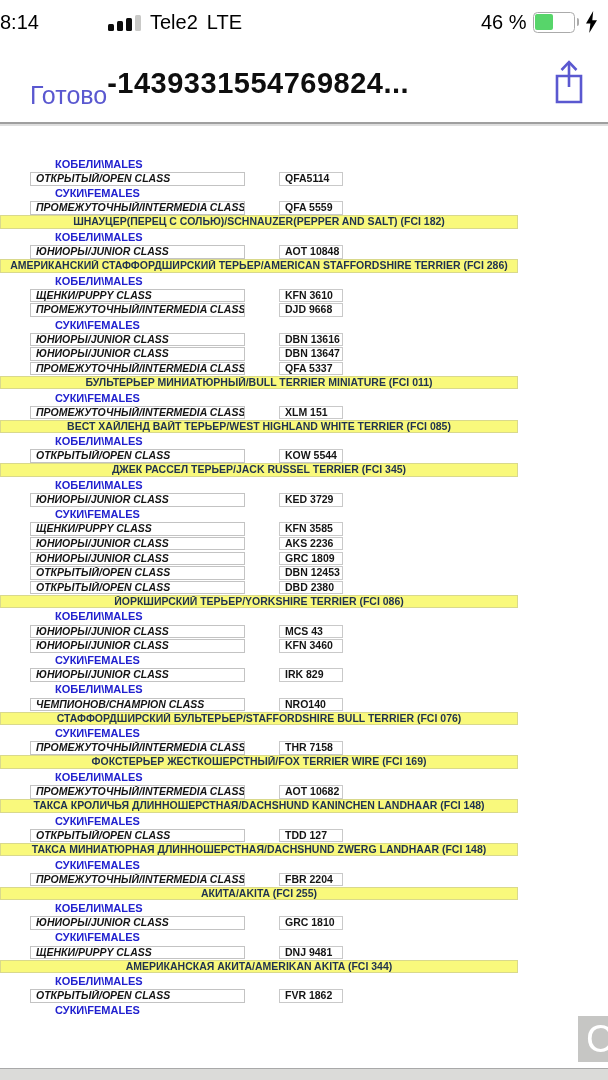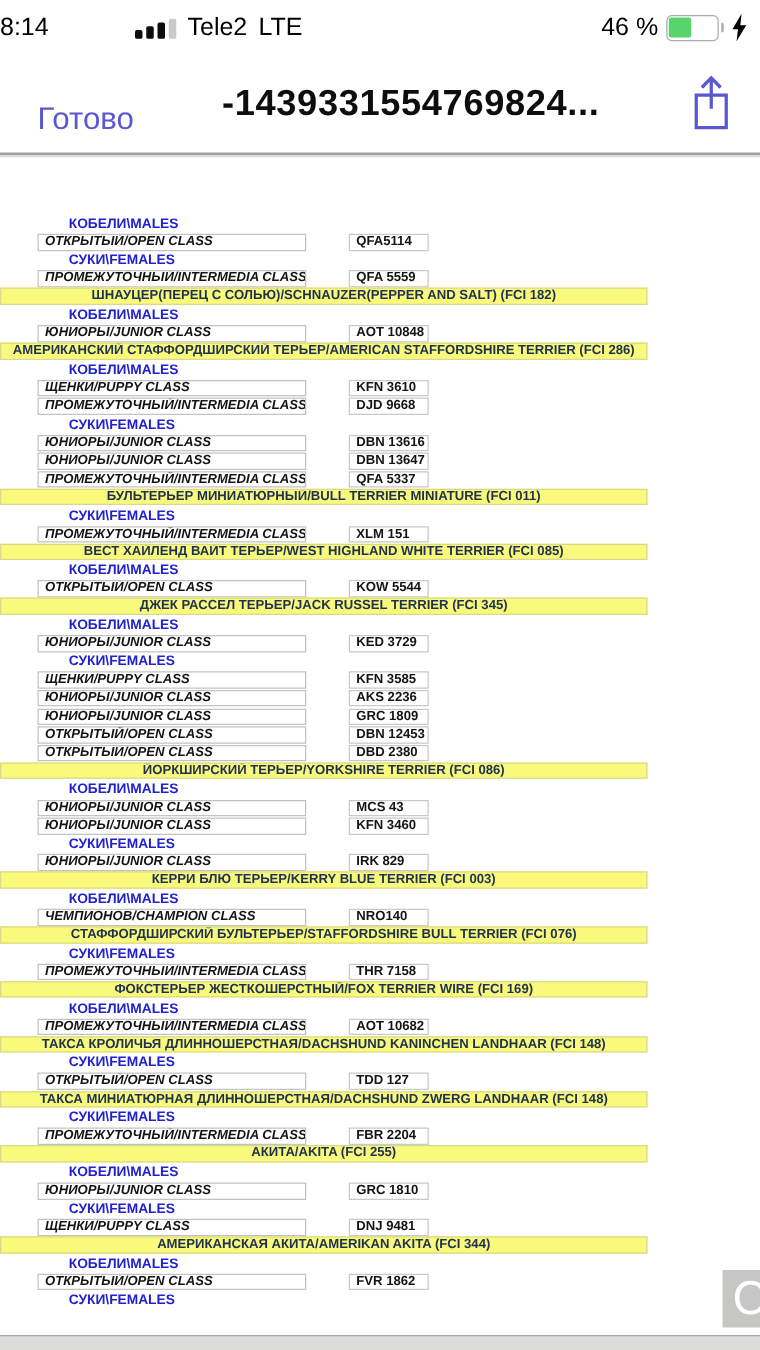--- a/index.html
+++ b/index.html
@@ -18,28 +18,28 @@
   .sb-right { margin-left:auto; display:flex; align-items:center; gap:6px; padding-right:10px; }
   .battery { position:relative; width:42px; height:21px; border:1.5px solid #ababab; border-radius:4.5px; box-sizing:border-box; }
   .battery .fill { position:absolute; left:1.5px; top:1.5px; bottom:1.5px; border-radius:2px; background:#57d56a; }
   .battery-cap { width:2.5px; height:8px; background:#ababab; border-radius:0 2px 2px 0; margin-left:-4px; }
   .bolt svg { display:block; }
 
   
   .nav-bar { position:absolute; top:44px; left:0; width:608px; height:78px; display:flex; align-items:center; background:#fff; }
   .done-btn { border:none; background:none; padding:0; margin-left:30px; font-family:inherit;
               font-size:25px; color:#5a58d0; cursor:pointer; white-space:nowrap;margin-top:24px; }
-  .nav-title { flex:1; text-align:center; font-size:29px; font-weight:bold; color:#0e0e0e;
+  .nav-title { flex:1; text-align:left; font-size:29px; font-weight:bold; color:#0e0e0e;
                white-space:nowrap; overflow:hidden; letter-spacing:0.5px; }
   .share-btn { border:none; background:none; padding:0; margin-right:20px; cursor:pointer; }
   .nav-divider { position:absolute; top:122px; left:0; width:608px; height:2px; background:#9f9f9f; }
   .nav-divider:after { content:""; position:absolute; top:2px; left:0; width:608px; height:2px; background:#dedede; }
 
   
-  .doc { position:absolute; top:126px; left:0; width:608px; padding-top:46px; background:#fff; }
+  .doc { position:absolute; top:126px; left:0; width:608px; padding-top:31px; background:#fff; }
   .row { height:14.6px; position:relative; }
   .gender-row { padding-left:55px; color:#2121cf; font-weight:bold; font-size:11px; line-height:14px; white-space:nowrap; }
   .class-row { display:flex; align-items:center; padding-left:30px; }
   .class-box { width:215px; height:13.5px; border:1px solid #c3c3c3; box-sizing:border-box; background:#fff;
                font-style:italic; font-weight:bold; font-size:10.5px; line-height:11.5px; padding-left:5px;
                color:#141414; white-space:nowrap; overflow:hidden; }
   .code-box { margin-left:34px; width:64px; height:13.5px; border:1px solid #c9c9c9; box-sizing:border-box; background:#fff;
               font-weight:bold; font-size:10.5px; line-height:11.5px; padding-left:5px; color:#141414; white-space:nowrap; }
   .breed-row { }
   .breed-bar { width:518px; height:13.5px; background:#f9f97c; border:1px solid #d9d98c; box-sizing:border-box;
@@ -197,23 +197,20 @@
       </div>
       <div class="row class-row">
         <div class="class-box">ЮНИОРЫ/JUNIOR CLASS</div>
         <div class="code-box">KFN 3460</div>
       </div>
       <div class="row gender-row">СУКИ\FEMALES</div>
       <div class="row class-row">
         <div class="class-box">ЮНИОРЫ/JUNIOR CLASS</div>
         <div class="code-box">IRK 829</div>
       </div>
-      <div class="row breed-row">
-        <div class="breed-bar">КЕРРИ БЛЮ ТЕРЬЕР/KERRY BLUE TERRIER (FCI 003)</div>
-      </div>
       <div class="row gender-row">КОБЕЛИ\MALES</div>
       <div class="row class-row">
         <div class="class-box">ЧЕМПИОНОВ/CHAMPION CLASS</div>
         <div class="code-box">NRO140</div>
       </div>
       <div class="row breed-row">
         <div class="breed-bar">СТАФФОРДШИРСКИЙ БУЛЬТЕРЬЕР/STAFFORDSHIRE BULL TERRIER (FCI 076)</div>
       </div>
       <div class="row gender-row">СУКИ\FEMALES</div>
       <div class="row class-row">

